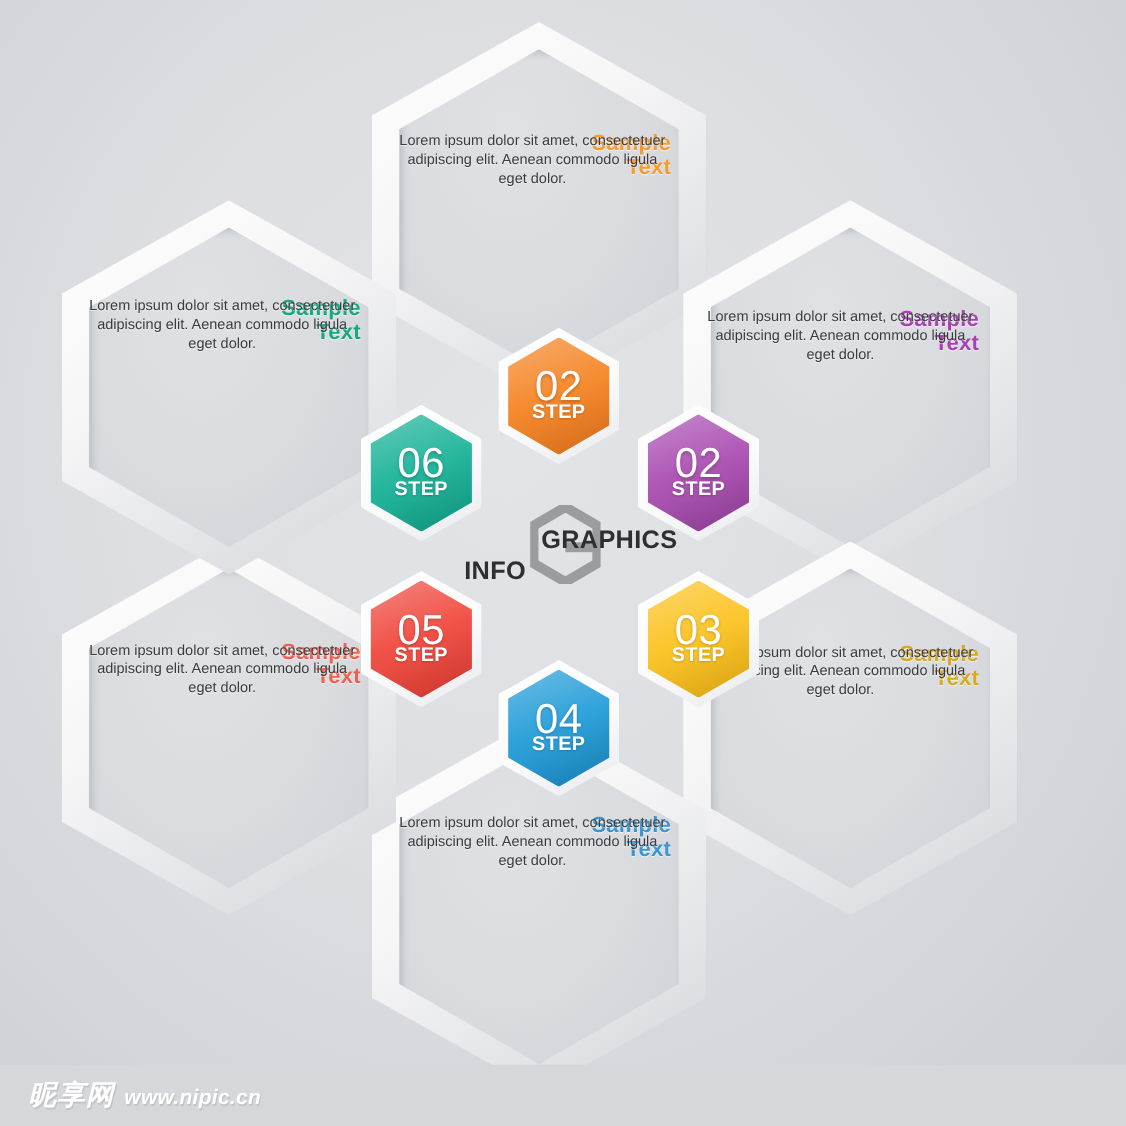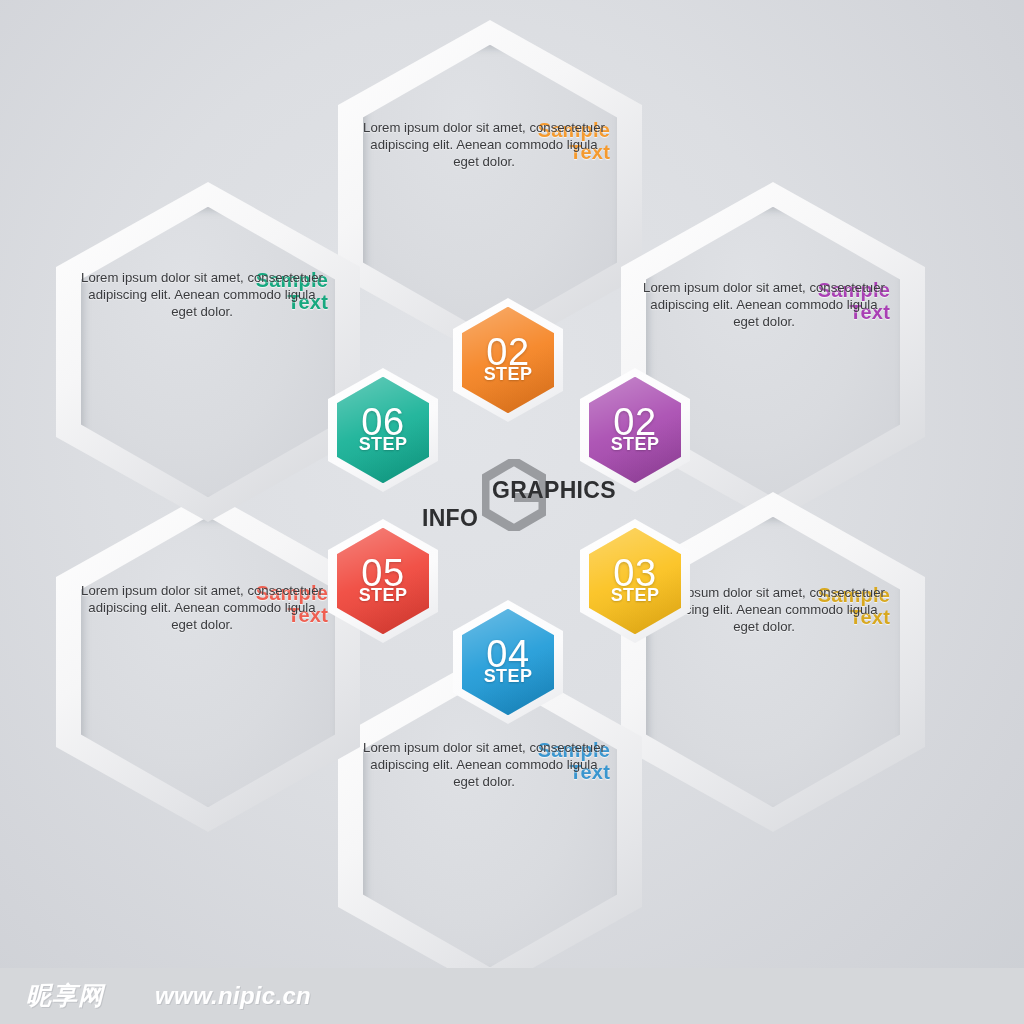--- a/index.html
+++ b/index.html
@@ -192,40 +192,39 @@
     height: 56px;
     background: #d5d7da;
     z-index: 20;
   }
   .watermark {
     position: absolute;
     left: 26px;
     bottom: 12px;
     display: flex;
     align-items: baseline;
-    gap: 24px;
+    gap: 9px;
     z-index: 21;
   }
   .wm-cn {
     font-family: "DejaVu Sans", sans-serif;
     font-size: 25px;
     font-weight: 700;
     font-style: italic;
     color: #ffffff;
     letter-spacing: 1px;
     text-shadow: 1px 1px 0 #c2c4c8;
   }
   .wm-url {
-    font-size: 24px;
+    font-size: 19px;
     font-style: italic;
     font-weight: 700;
     color: #ffffff;
     letter-spacing: .3px;
     text-shadow: 1px 1px 0 #c2c4c8;
-    margin-left: 27px;
   }
   .id-badge {
     position: absolute;
     right: 6px;
     bottom: 14px;
     background: #a9abaf;
     color: #fdfdfd;
     font-size: 14px;
     letter-spacing: .2px;
     padding: 3px 8px 4px 8px;

